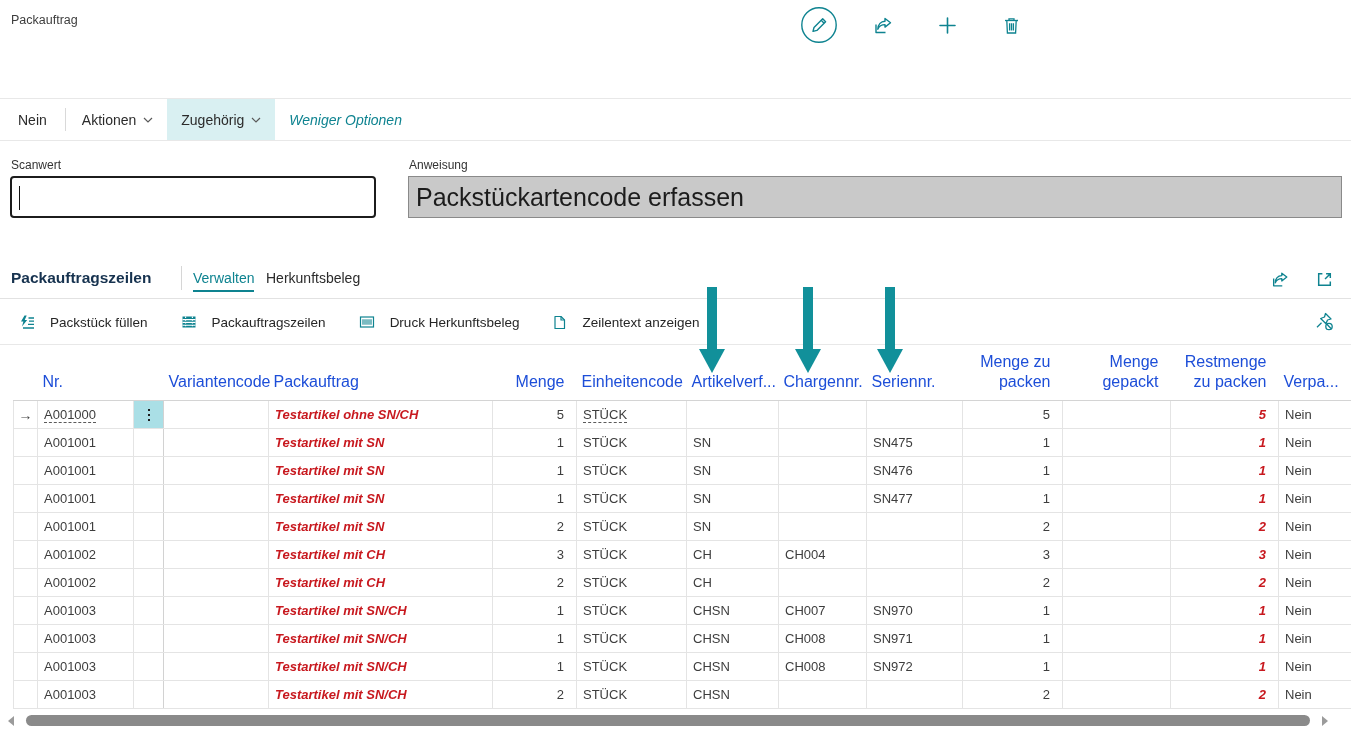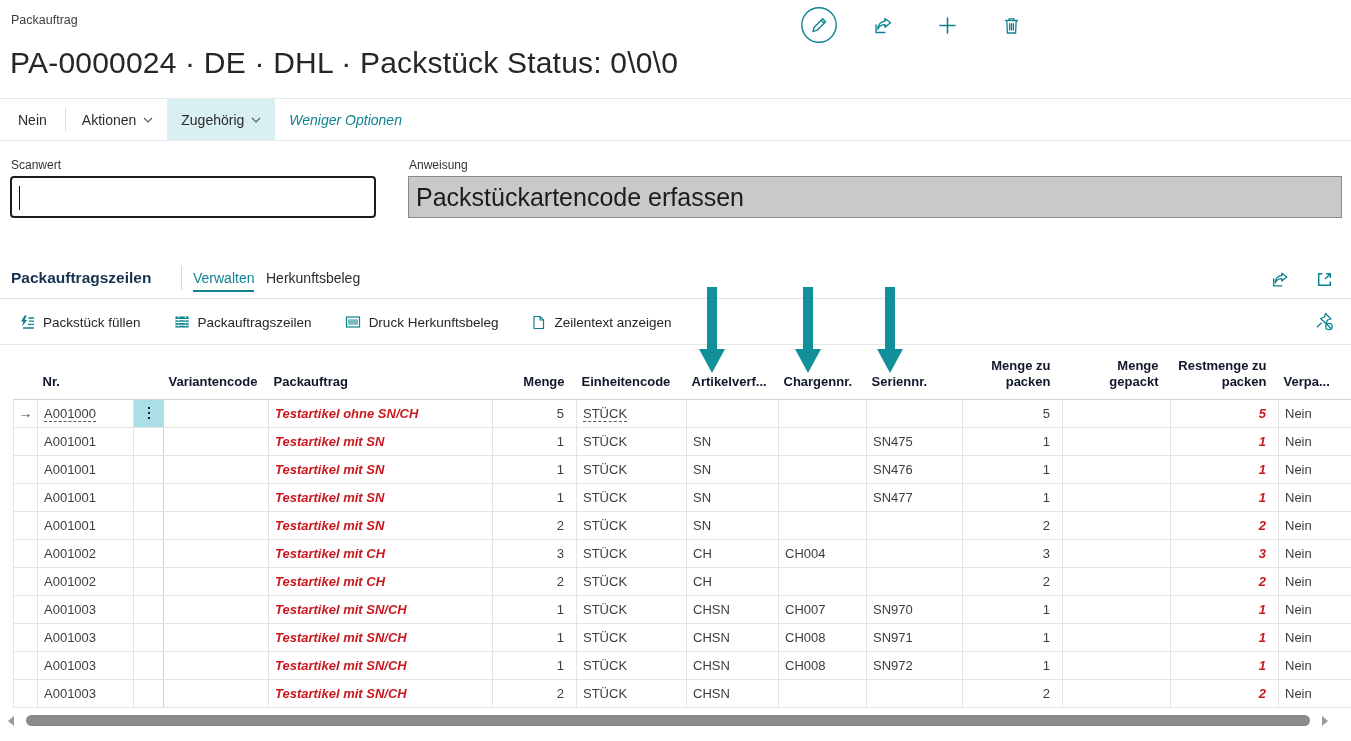--- a/index.html
+++ b/index.html
@@ -39,26 +39,26 @@
   .sec-title{position:absolute;left:11px;top:7px;font-size:15.5px;font-weight:bold;color:var(--navy);white-space:nowrap;}
   .sec-divider{position:absolute;left:181px;top:4px;width:1px;height:24px;background:#d6d6d6;}
   .sec-tab{position:absolute;top:8px;font-size:14px;color:#2b2b2b;cursor:pointer;white-space:nowrap;}
   .tab-verwalten{left:193px;color:var(--accent);}
   .tab-verwalten::after{content:"";position:absolute;left:0;right:0;bottom:-6px;height:2px;background:var(--accent);}
   .tab-herkunft{left:266px;}
   .sec-icons{position:absolute;right:14px;top:4px;display:flex;gap:18px;}
   .sec-icons .icon-btn{width:26px;height:26px;}
 
   .toolbar{position:absolute;left:0;top:300px;height:44px;width:1351px;display:flex;align-items:center;}
-  .tb-btn{display:flex;align-items:center;gap:7px;margin-left:18px;font-size:13.5px;color:#262626;cursor:pointer;white-space:nowrap;}
+  .tb-btn{display:flex;align-items:center;gap:14px;margin-left:18px;font-size:13.5px;color:#262626;cursor:pointer;white-space:nowrap;}
   .tb-btn+.tb-btn{margin-left:32px;}
   .pin-btn{position:absolute;right:16px;top:10px;cursor:pointer;}
 
   table.grid{position:absolute;left:13px;top:352px;width:1338px;border-collapse:collapse;table-layout:fixed;}
-  .grid th{height:47px;vertical-align:bottom;padding:0 5px 8px 5px;font-weight:bold;font-size:13px;color:#0f172a;text-align:left;border-bottom:1px solid #d4d4d4;line-height:1.25;}
+  .grid th{height:47px;vertical-align:bottom;padding:0 5px 8px 5px;font-weight:normal;font-size:16px;color:#1d4ed8;text-align:left;border-bottom:1px solid #d4d4d4;line-height:1.25;}
   .grid th.num{text-align:right;padding-right:12px;}
   .grid td{height:28px;border-bottom:1px solid var(--border);border-right:1px solid var(--border);font-size:13px;color:#3d3d3d;padding:0 6px;white-space:nowrap;overflow:hidden;}
   .grid td:first-child{border-left:1px solid var(--border);}
   .grid td:last-child{border-right:none;}
   .grid td.num{text-align:right;padding-right:12px;}
   .grid td.attn, .grid td.attn span{color:var(--red);font-weight:bold;font-style:italic;}
   .grid td.cell-_menu{padding:0;border-right-color:#d2d2d2;}
   .grid td.cell-_sel{text-align:center;padding:0;color:#444;font-size:14px;}
   .drill{border-bottom:1px dashed #5b5b5b;}
   .ellipsis-btn{width:100%;height:27px;background:var(--ellipsis);display:flex;flex-direction:column;align-items:center;justify-content:center;gap:3px;cursor:pointer;}
@@ -103,21 +103,20 @@
     <span class="icon-btn">
       <svg width="21" height="21" viewBox="0 0 21 21" fill="none" stroke="#0e8390" stroke-width="1.3">
         <path d="M4 5.5 H17"></path>
         <path d="M8 5.5 V3.8 H13 V5.5"></path>
         <path d="M5.8 5.5 L6.4 18 H14.6 L15.2 5.5"></path>
         <path d="M8.6 8.2 V15.4 M10.5 8.2 V15.4 M12.4 8.2 V15.4"></path>
       </svg>
     </span>
   </div>
 
-  <div class="page-title">PA-0000024 · DE · DHL · Packstück Status: 0\0\0</div>
 
   <div class="rule rule-menu-top"></div>
 
   <div class="menubar">
     <div class="menu-item first">
       <span>Nein</span>
     </div>
     <div class="menu-divider"></div>
     <div class="menu-item">
       <span>Aktionen</span>

